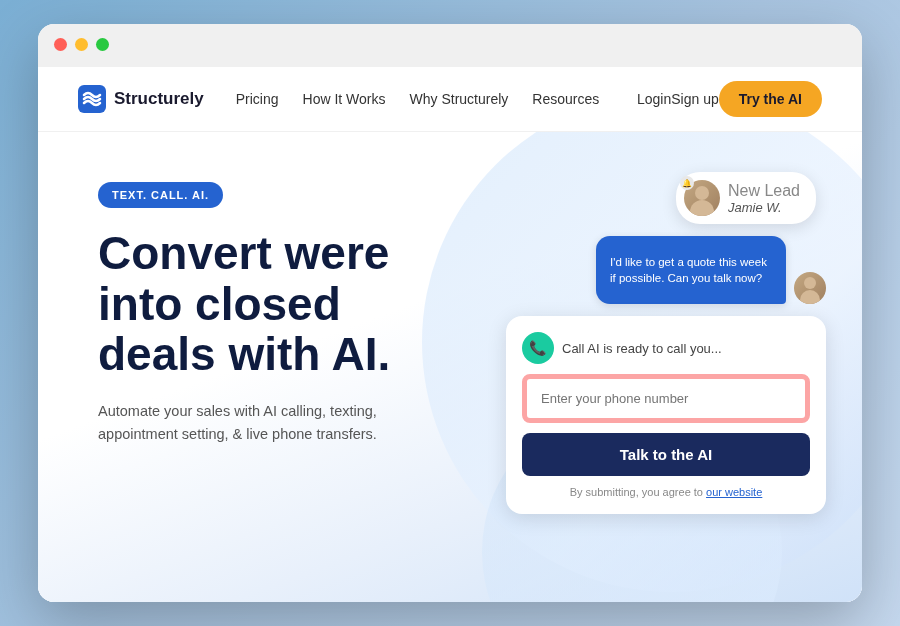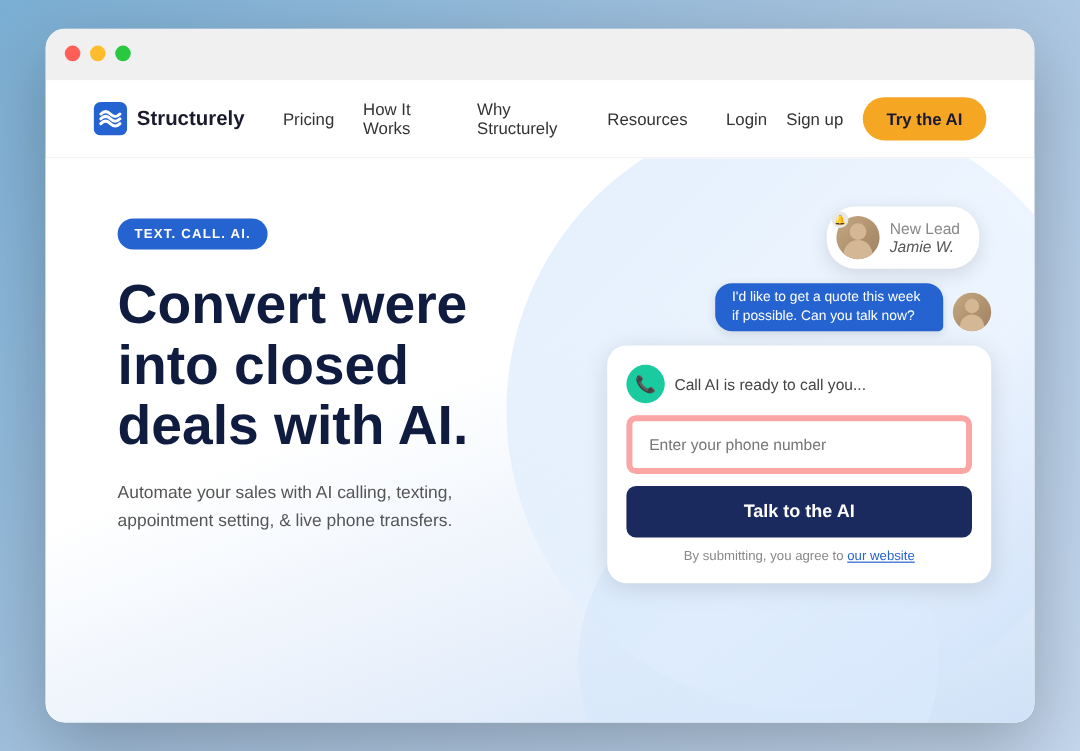--- a/index.html
+++ b/index.html
@@ -79,21 +79,20 @@
     .nav-link {
       font-size: 14px;
       color: #333;
       text-decoration: none;
       font-weight: 500;
       cursor: pointer;
     }
     .nav-actions {
       display: flex;
       align-items: center;
-      gap: 16px;
     }
     .btn-login, .btn-signup {
       font-size: 14px;
       color: #333;
       font-weight: 500;
       cursor: pointer;
       background: none;
       border: none;
     }
     .btn-try {
@@ -209,21 +208,21 @@
       border-radius: 12px 12px 0 0;
     }
     .notif-icon-wrap {
       position: relative;
     }
     .notif-text {
       display: flex;
       flex-direction: column;
     }
     .notif-label {
-      font-size: 13px;
+      font-size: 16px;
       color: #888;
       font-weight: 500;
     }
     .notif-name {
       font-size: 13px;
       color: #555;
       font-style: italic;
       font-weight: 500;
     }
 
@@ -258,21 +257,21 @@
     .bubble-user-wrap {
       display: flex;
       justify-content: flex-end;
       align-items: flex-end;
       gap: 8px;
     }
     .bubble-user {
       background: #2563d0;
       color: #fff;
       border-radius: 14px 14px 4px 14px;
-      padding: 4px 14px;
+      padding: 18px 14px;
       font-size: 11.5px;
       line-height: 1.4;
       max-width: 190px;
       box-shadow: 0 2px 8px rgba(0,0,0,0.12);
     }
     .user-avatar {
       width: 32px;
       height: 32px;
       border-radius: 50%;
       background: linear-gradient(135deg, #c4a882, #a08060);

